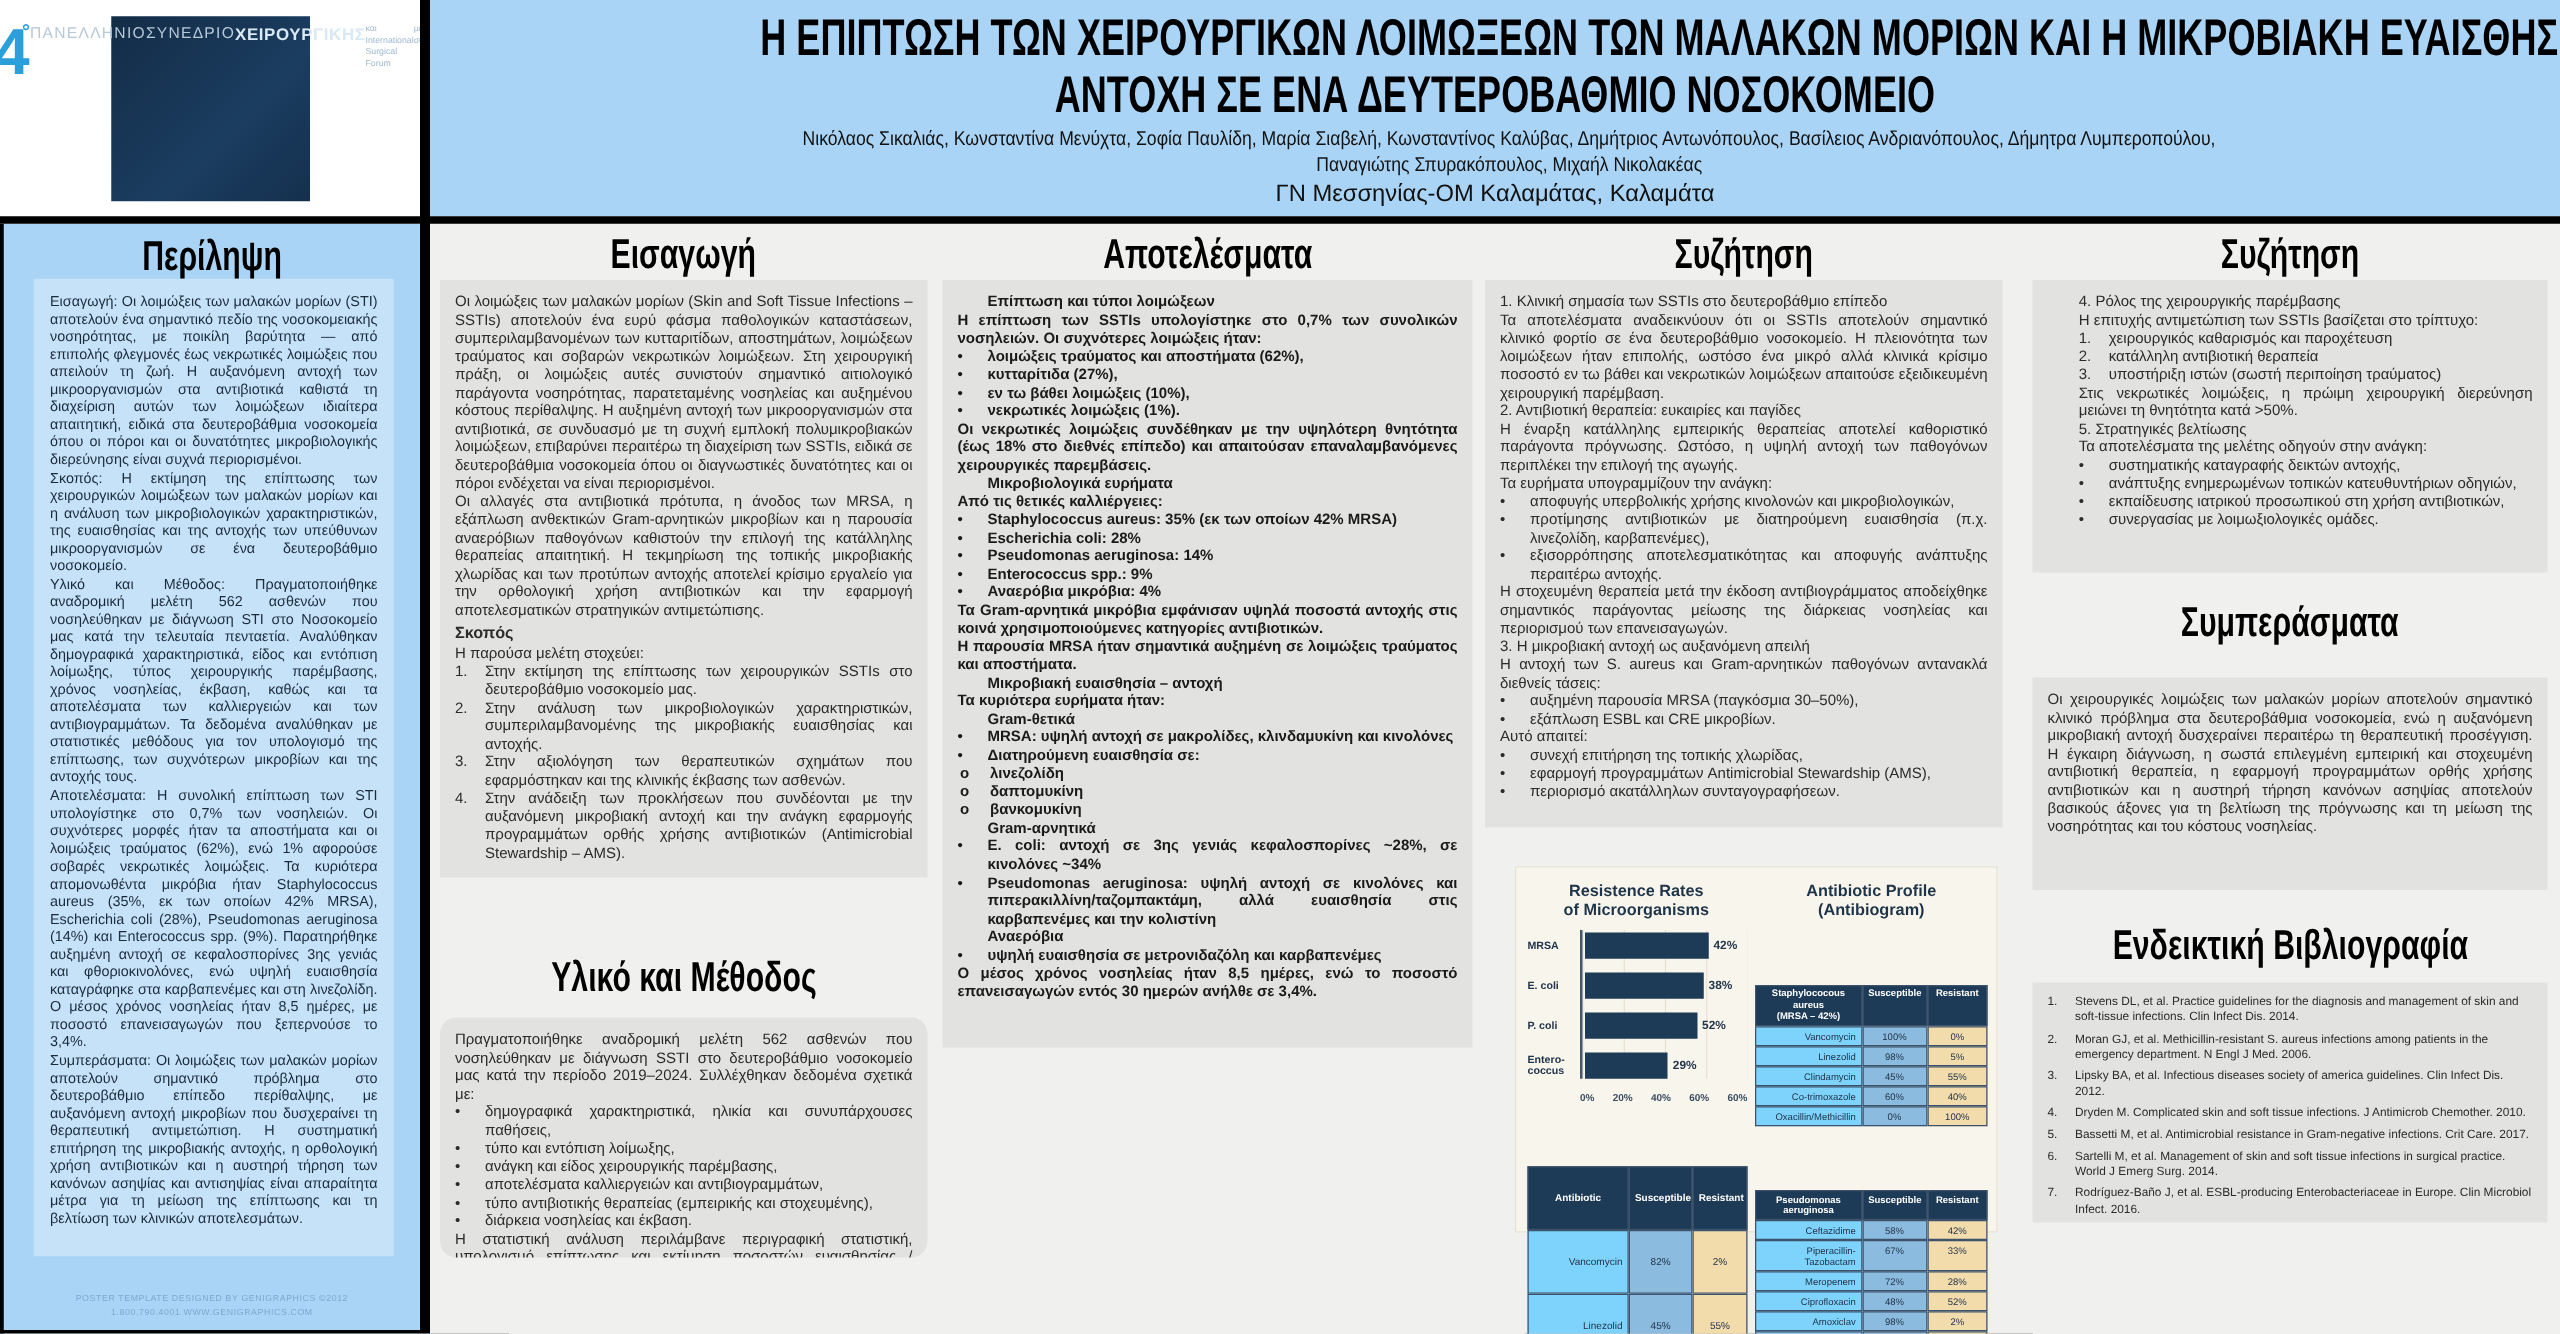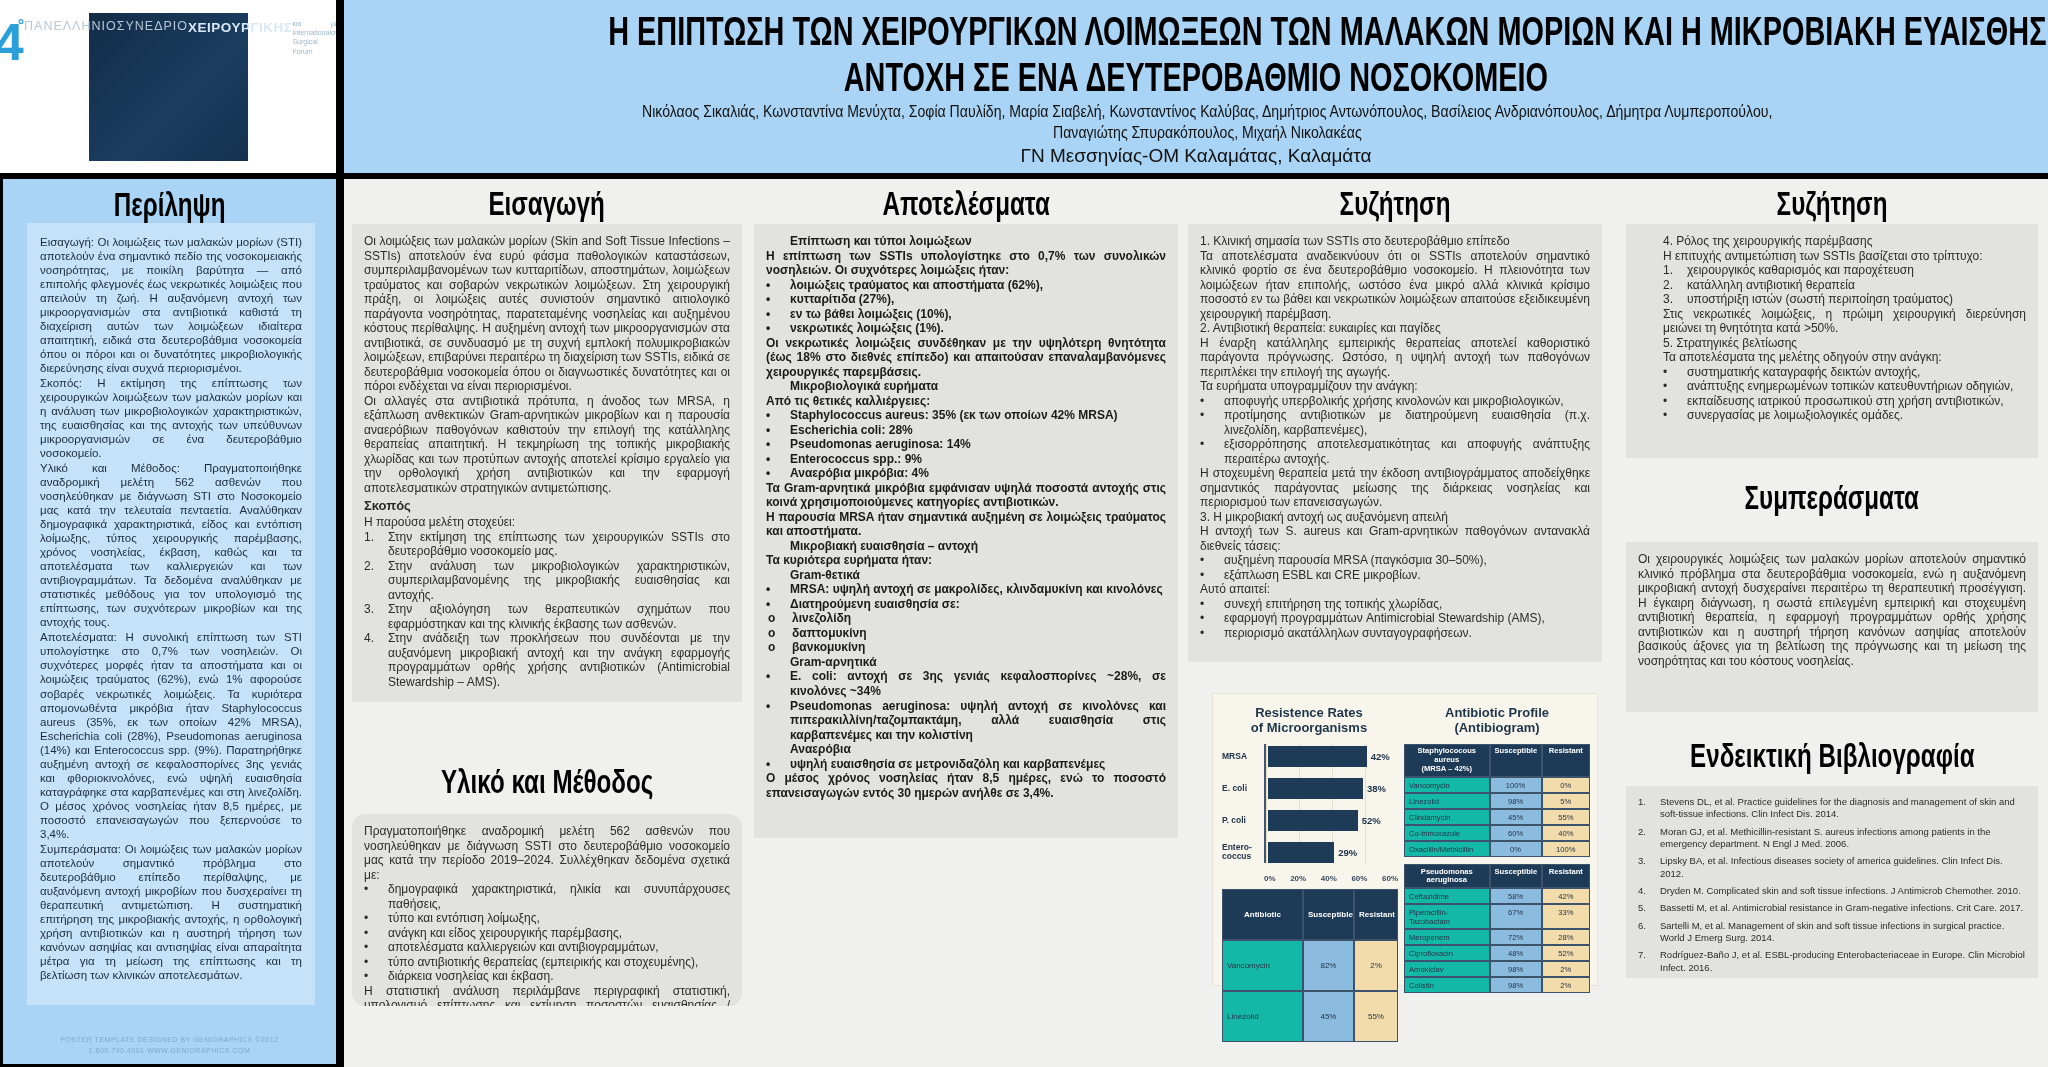--- a/index.html
+++ b/index.html
@@ -98,22 +98,22 @@
     background-image:linear-gradient(to right,#e3ddcd 1px,transparent 1px);
     background-size:25% 100%;background-position:0 0;margin-left:44px;}
   .plot-inner{margin-left:-44px;}
   .barfill{height:21px;background:#1d3a56;display:inline-block;vertical-align:middle;}
   .barval{display:inline-block;vertical-align:middle;margin-left:4px;font-size:9.5px;font-weight:bold;color:#22354a;}
   .axis{display:flex;justify-content:space-between;margin:2px 0 6px 44px;
     font-size:8px;font-weight:bold;color:#3a4c60;}
   .minitbl{margin-left:2px;margin-top:4px;}
   .trow{display:grid;grid-template-columns:46% 29% 25%;}
   .trow>div{border:0.5px solid #3c536b;padding:20px 4px;font-size:8px;color:#22354a;box-sizing:border-box;}
-  .thead>div{background:#1d3a56;color:#fff;font-weight:bold;text-align:center;}
-  .cname{background:#14b8a6;}
+  .thead>div{background:#1d3a56;color:#fff;font-weight:bold;text-align:center;margin-top:44px;}
+  .cname{background:#7dd3fc;text-align:right;}
   .csus{background:#8cbbe0;text-align:center;}
   .cres{background:#f2dcab;text-align:center;}
   .agt{margin-bottom:7px;}
   .agt .trow{grid-template-columns:46% 28% 26%;}
   .agt .thead>div{font-size:7.2px;line-height:1.15;padding:3px 2px;}
   .agt .trow>div{font-size:7.6px;padding:2.5px 4px;}
 
   [data-interactable]{cursor:default;}
 </style>
 </head>

